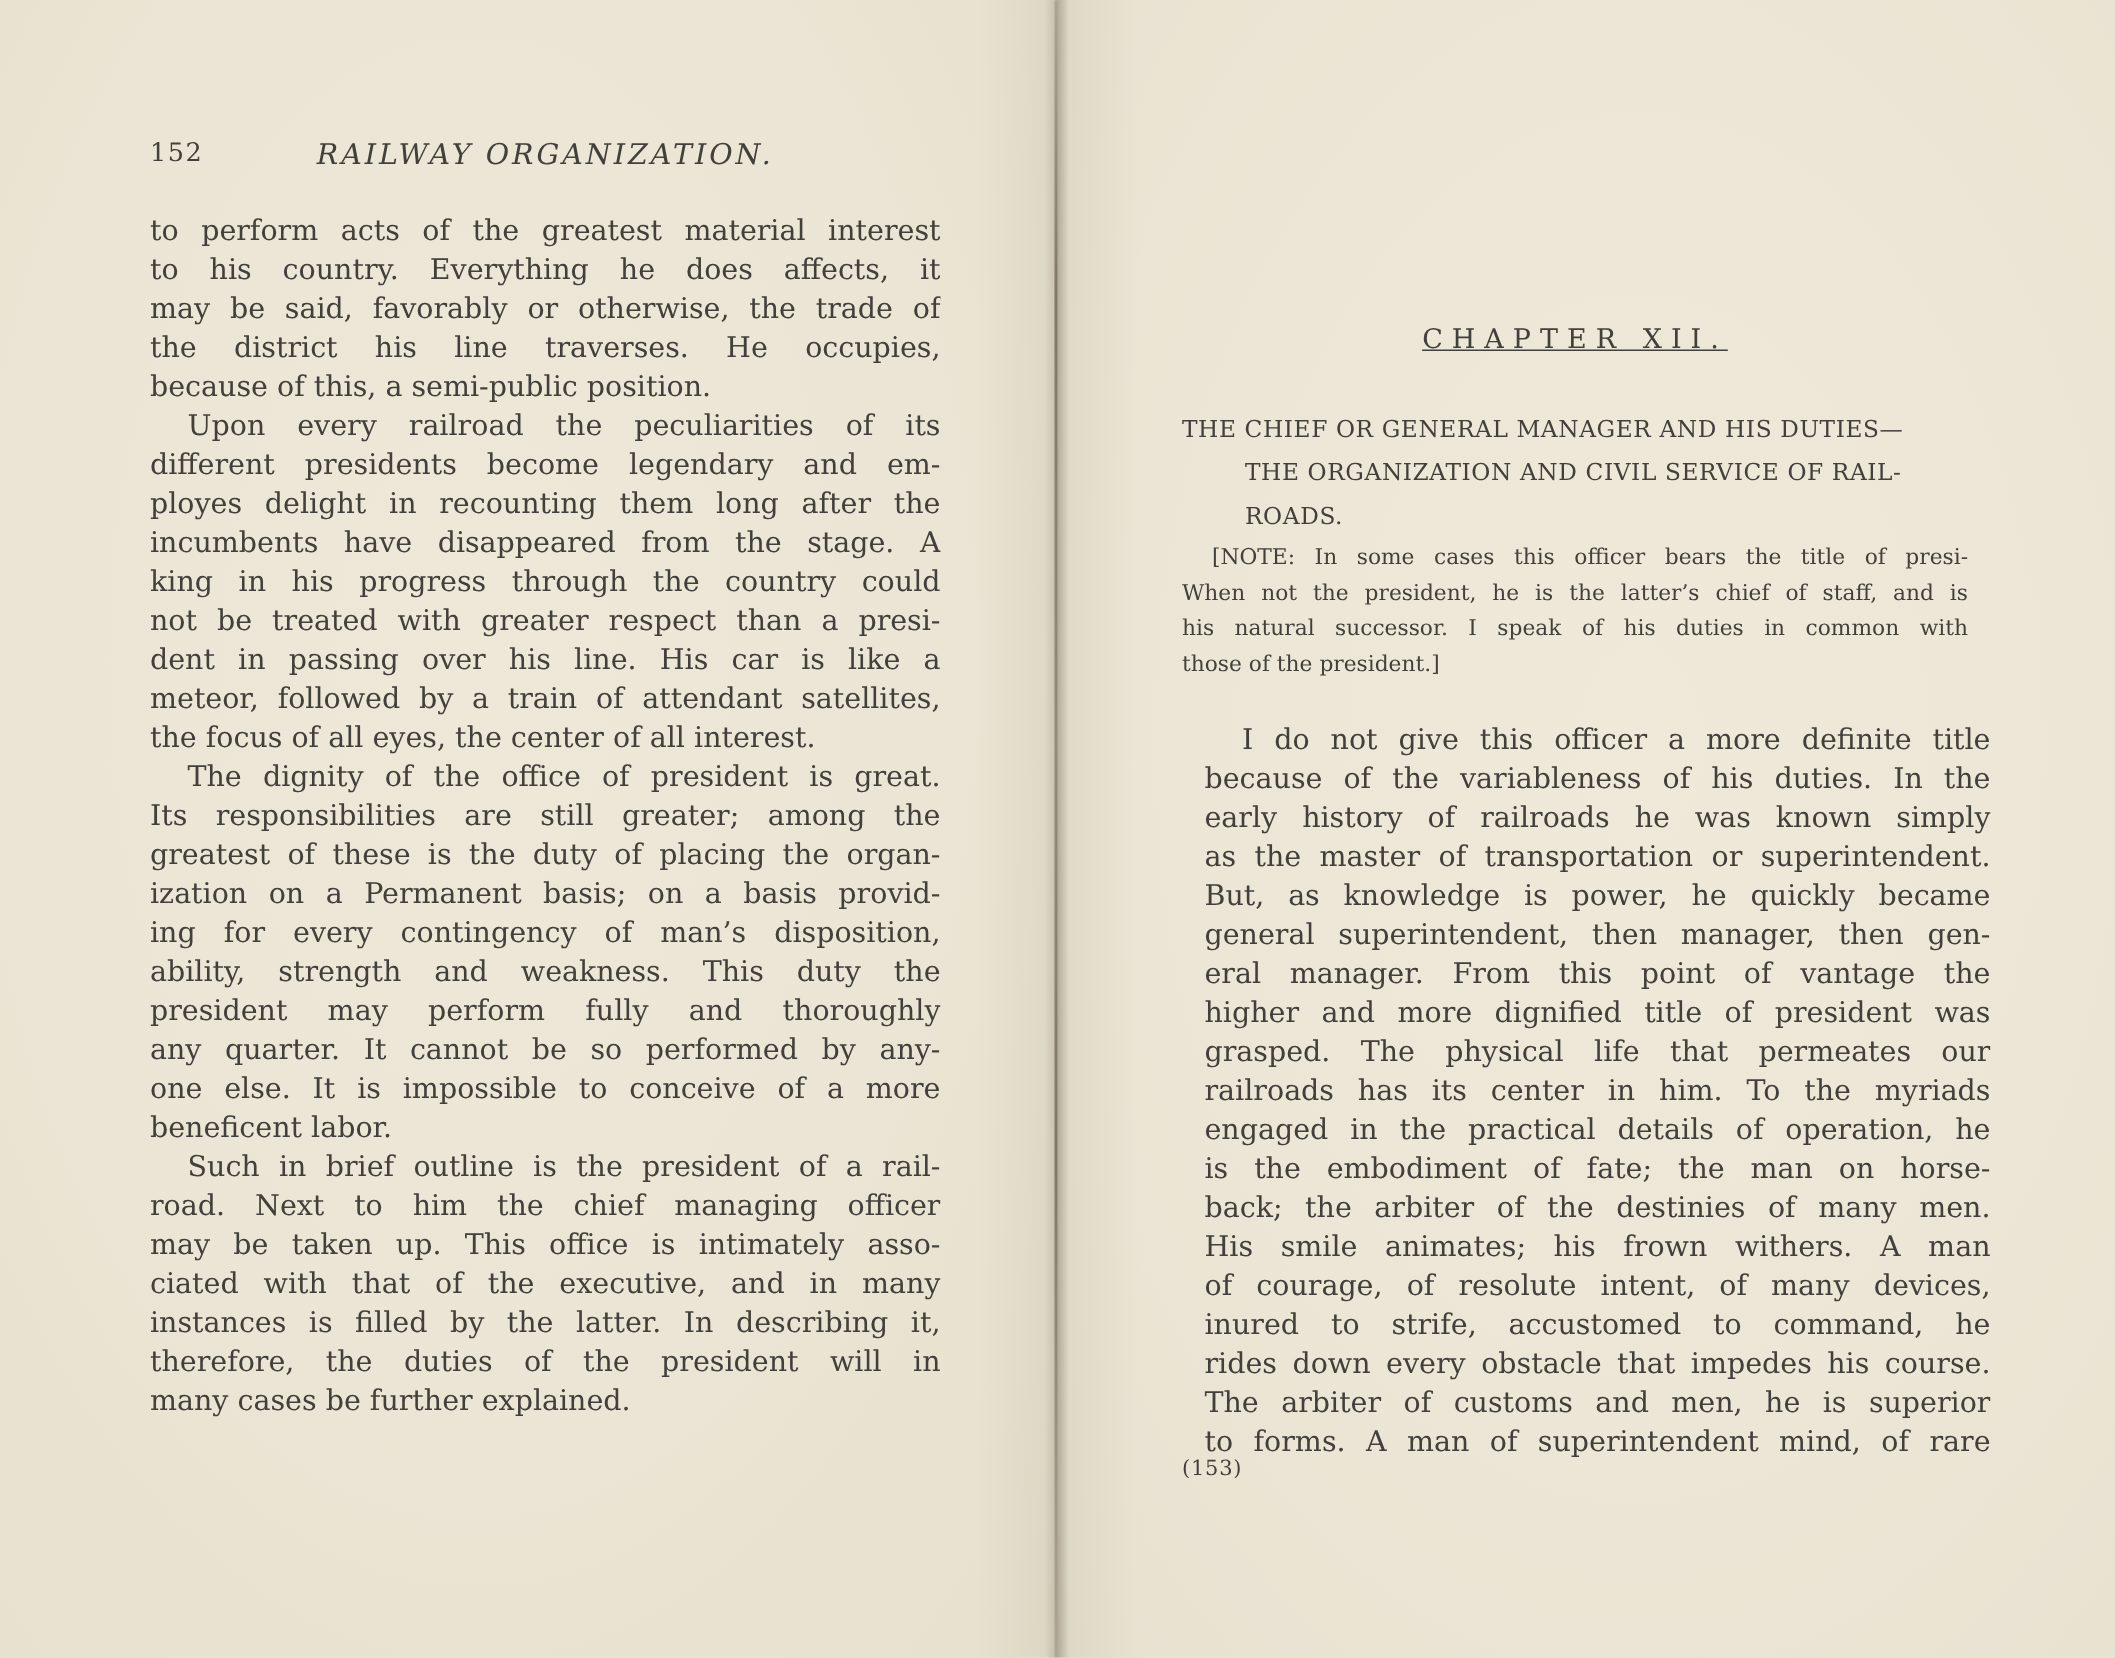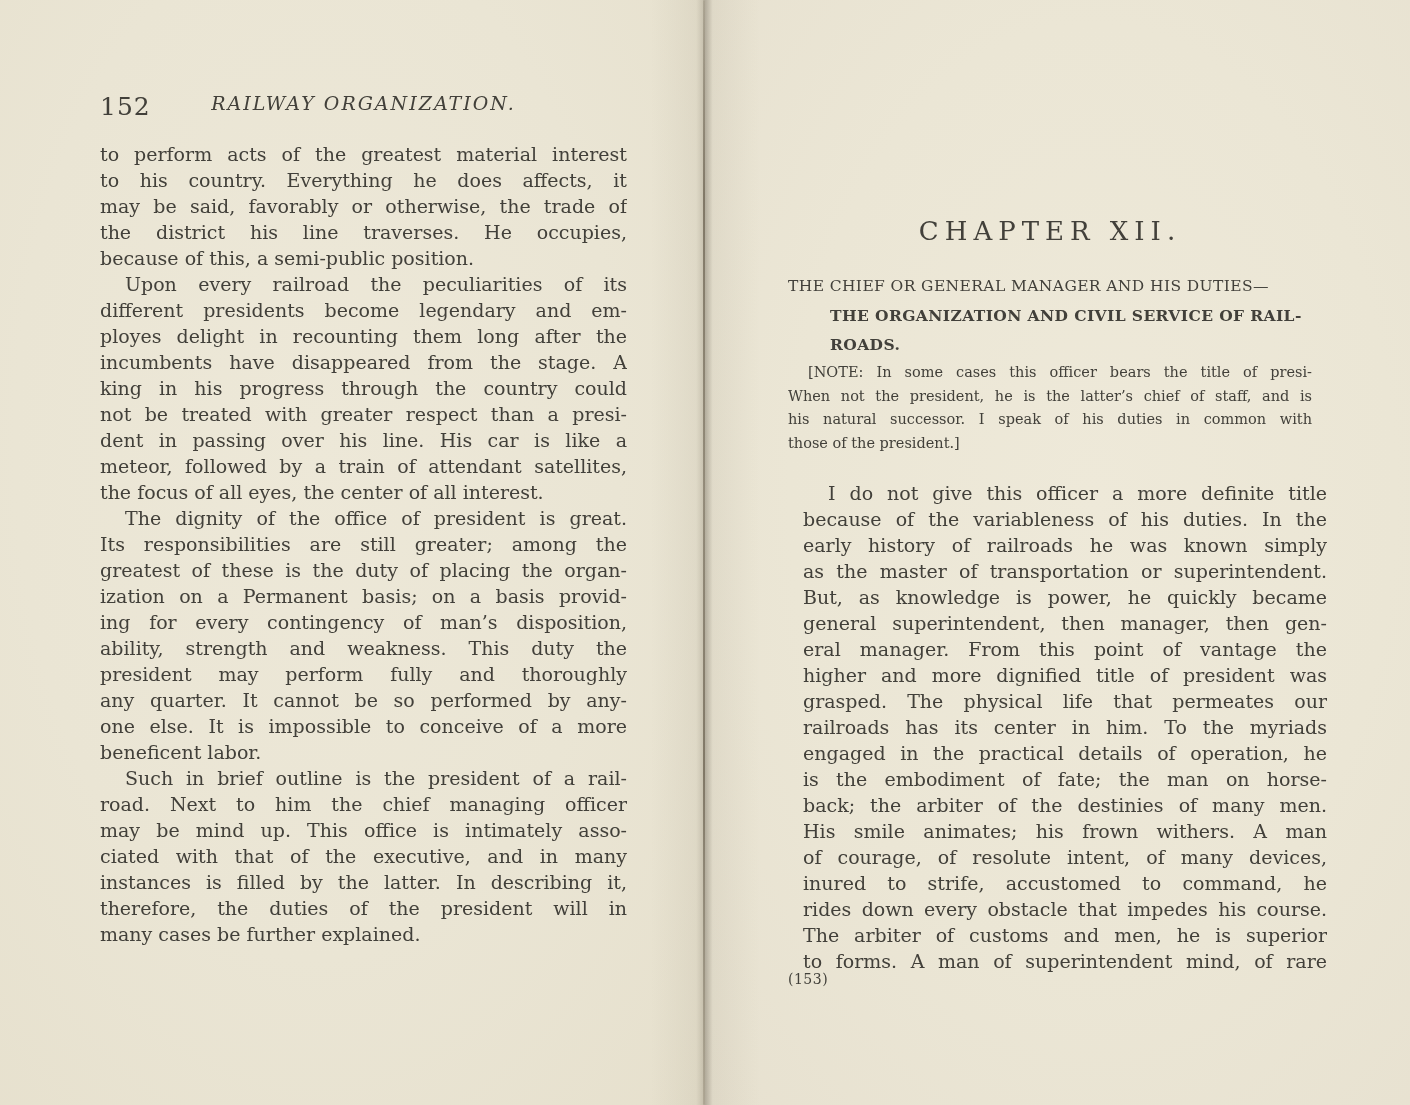--- a/index.html
+++ b/index.html
@@ -36,41 +36,41 @@
       rgba(72,62,45,0.40) 45%, rgba(72,62,45,0.55) 70%,
       rgba(72,62,45,0.18) 100%);
     border-radius:2px;
   }
 
   
   .lp-header{
     position:absolute;left:100px;top:92px;width:527px;height:24px;
   }
   .lp-folio{
-    position:absolute;left:0;top:0;font-size:25px;letter-spacing:1px;
+    position:absolute;left:0;top:0;font-size:17px;letter-spacing:1px;
   }
   .lp-running-title{
     position:absolute;left:0;top:0;width:100%;text-align:center;
     font-style:italic;font-size:19px;letter-spacing:2px;
   }
   .lp-body{
     position:absolute;left:100px;top:141px;width:527px;
     font-size:19px;line-height:26px;
   }
 
   
   .rp-chapter{
     position:absolute;left:83px;top:216px;width:524px;text-align:center;
-    font-size:26px;letter-spacing:6px;
+    font-size:18px;letter-spacing:6px;text-decoration:underline;
   }
   .rp-subtitle{
     position:absolute;left:83px;top:272px;width:540px;
     font-size:15.5px;line-height:29px;letter-spacing:0.4px;
   }
-  .rp-subtitle .subline.hang{padding-left:42px;font-weight:bold;}
+  .rp-subtitle .subline.hang{padding-left:42px;}
   .rp-note{
     position:absolute;left:83px;top:361px;width:524px;
     font-size:14.5px;line-height:23.5px;
   }
   .rp-note .line.indent{text-indent:20px;}
   .rp-body{
     position:absolute;left:98px;top:480px;width:524px;
     font-size:19px;line-height:26px;
   }
   .rp-folio{
@@ -127,21 +127,21 @@
           <div class="line">ing for every contingency of man’s disposition,</div>
           <div class="line">ability, strength and weakness. This duty the</div>
           <div class="line">president may perform fully and thoroughly</div>
           <div class="line">any quarter. It cannot be so performed by any-</div>
           <div class="line">one else. It is impossible to conceive of a more</div>
           <div class="line last">beneficent labor.</div>
         </div>
         <div class="para">
           <div class="line indent">Such in brief outline is the president of a rail-</div>
           <div class="line">road. Next to him the chief managing officer</div>
-          <div class="line">may be mind up. This office is intimately asso-</div>
+          <div class="line">may be taken up. This office is intimately asso-</div>
           <div class="line">ciated with that of the executive, and in many</div>
           <div class="line">instances is filled by the latter. In describing it,</div>
           <div class="line">therefore, the duties of the president will in</div>
           <div class="line last">many cases be further explained.</div>
         </div>
       </div>
   </div>
 
   <div class="page right">
     <div class="rp-chapter">CHAPTER XII.</div>

